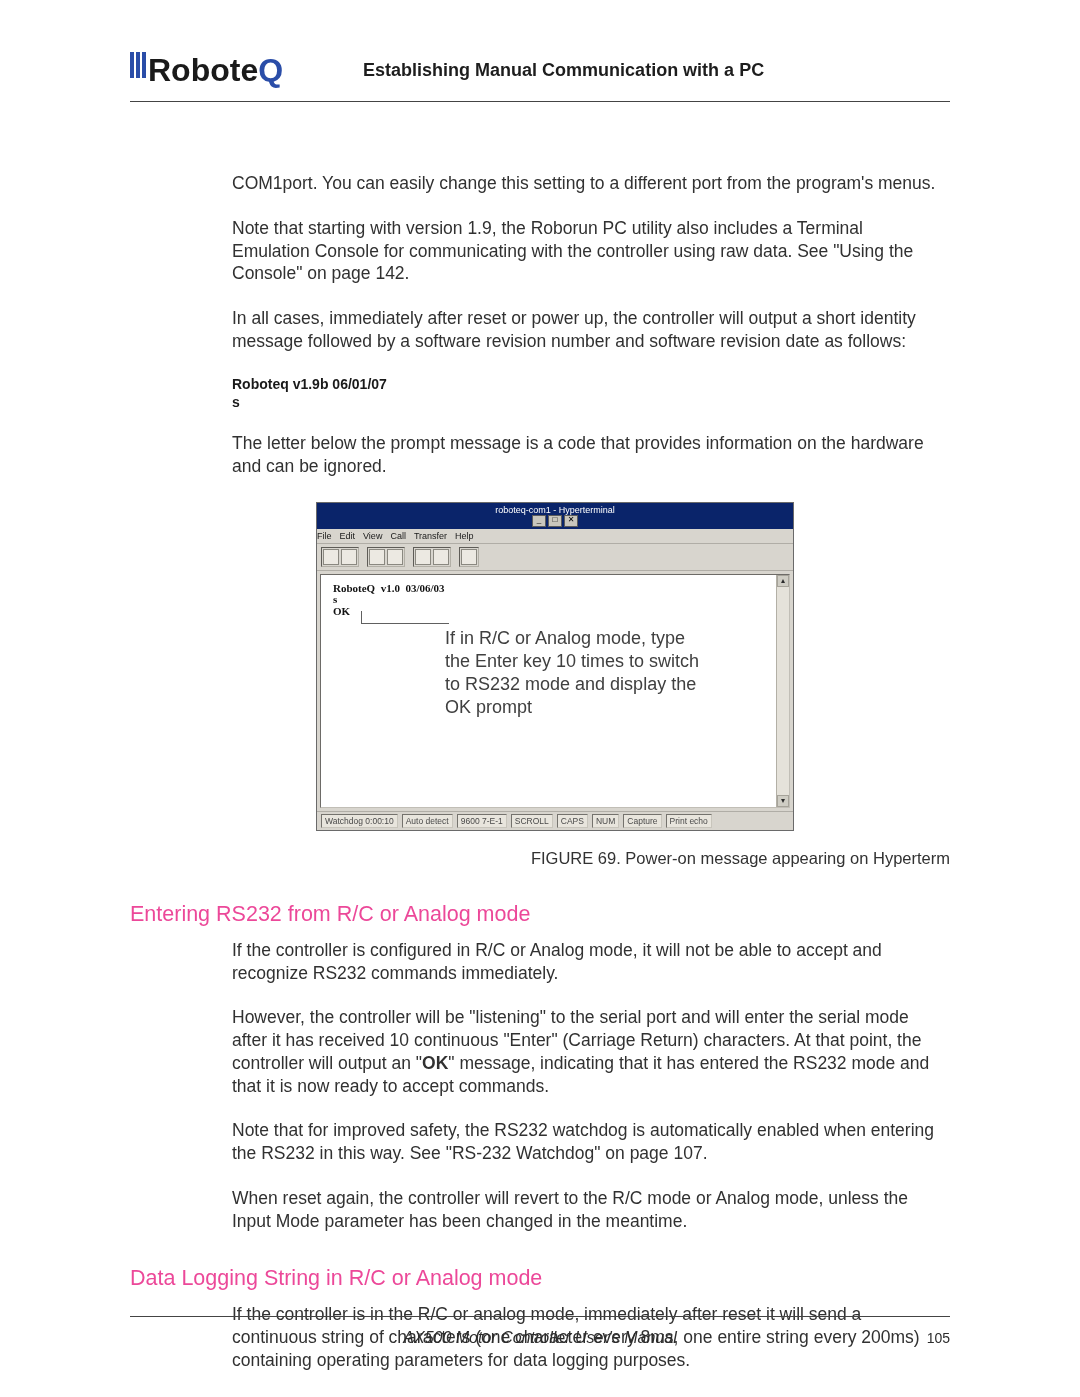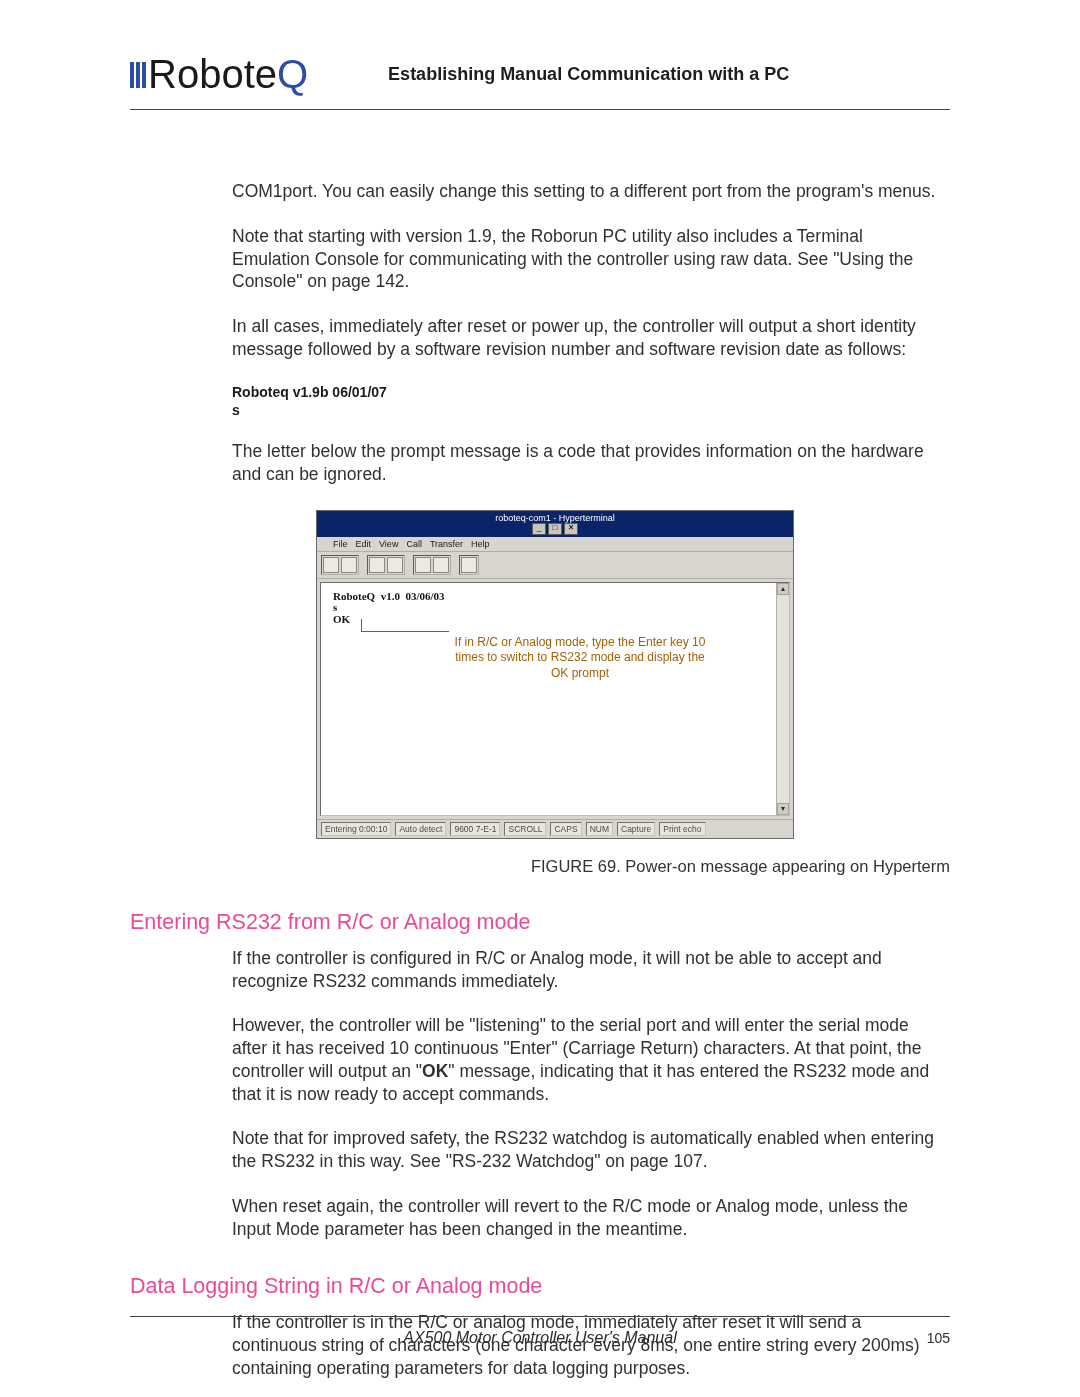--- a/index.html
+++ b/index.html
@@ -18,23 +18,22 @@
   }
   .header {
     display: flex;
     align-items: center;
     border-bottom: 1px solid #444;
     padding-bottom: 12px;
     margin-bottom: 70px;
   }
   .logo {
     display: flex;
-    align-items: center;
-    font-weight: 400;
-    font-size: 40px;
+    font-weight: 700;
+    font-size: 32px;
     letter-spacing: 0px;
     color: #1a1a1a;
   }
   .logo-bars {
     display: flex;
     gap: 2px;
     margin-right: 2px;
   }
   .logo-bars span {
     display: inline-block;
@@ -105,21 +104,21 @@
     height: 10px;
     background: #c9c6bd;
     border: 1px solid #5b5b5b;
     display: inline-block;
     font-size: 8px;
     line-height: 8px;
     text-align: center;
     color:#000;
   }
   .ht-menu {
-    padding: 2px 16px;
+    padding: 2px 0;
     display: flex;
     gap: 8px;
     border-bottom: 1px solid #b0ada6;
     color: #1a1a1a;
   }
   .ht-toolbar {
     padding: 3px 4px;
     display: flex;
     gap: 8px;
     border-bottom: 1px solid #b0ada6;
@@ -171,25 +170,24 @@
     font-size: 11px;
     font-weight: 700;
     line-height: 1.05;
     color: #121212;
   }
   .ht-overlay {
     position: absolute;
     left: 124px;
     top: 52px;
     font-family: "Helvetica Neue", Helvetica, Arial, sans-serif;
-    font-size: 12px;
+    font-size: 18px;
     line-height: 1.28;
-    color: #a16207;
+    color: #404040;
     width: 270px;
-    text-align: center;
   }
   .ht-line {
     height: 1px;
     background: #606060;
     width: 88px;
     position:absolute;
     left:40px;
     top:48px;
   }
   .ht-vline {
@@ -312,21 +310,21 @@
 <span>OK</span></pre>
           <div class="ht-vline"></div>
           <div class="ht-line"></div>
           <div class="ht-overlay">If in R/C or Analog mode, type the Enter key 10 times to switch to RS232 mode and display the OK prompt</div>
           <div class="ht-scroll">
             <span>▴</span>
             <span>▾</span>
           </div>
         </div>
         <div class="ht-status">
-          <span>Entering 0:00:10</span>
+          <span>Watchdog 0:00:10</span>
           <span>Auto detect</span>
           <span>9600 7-E-1</span>
           <span>SCROLL</span>
           <span>CAPS</span>
           <span>NUM</span>
           <span>Capture</span>
           <span>Print echo</span>
         </div>
       </div>
       <div class="fig-caption">FIGURE 69.  Power-on message appearing on Hyperterm</div>

